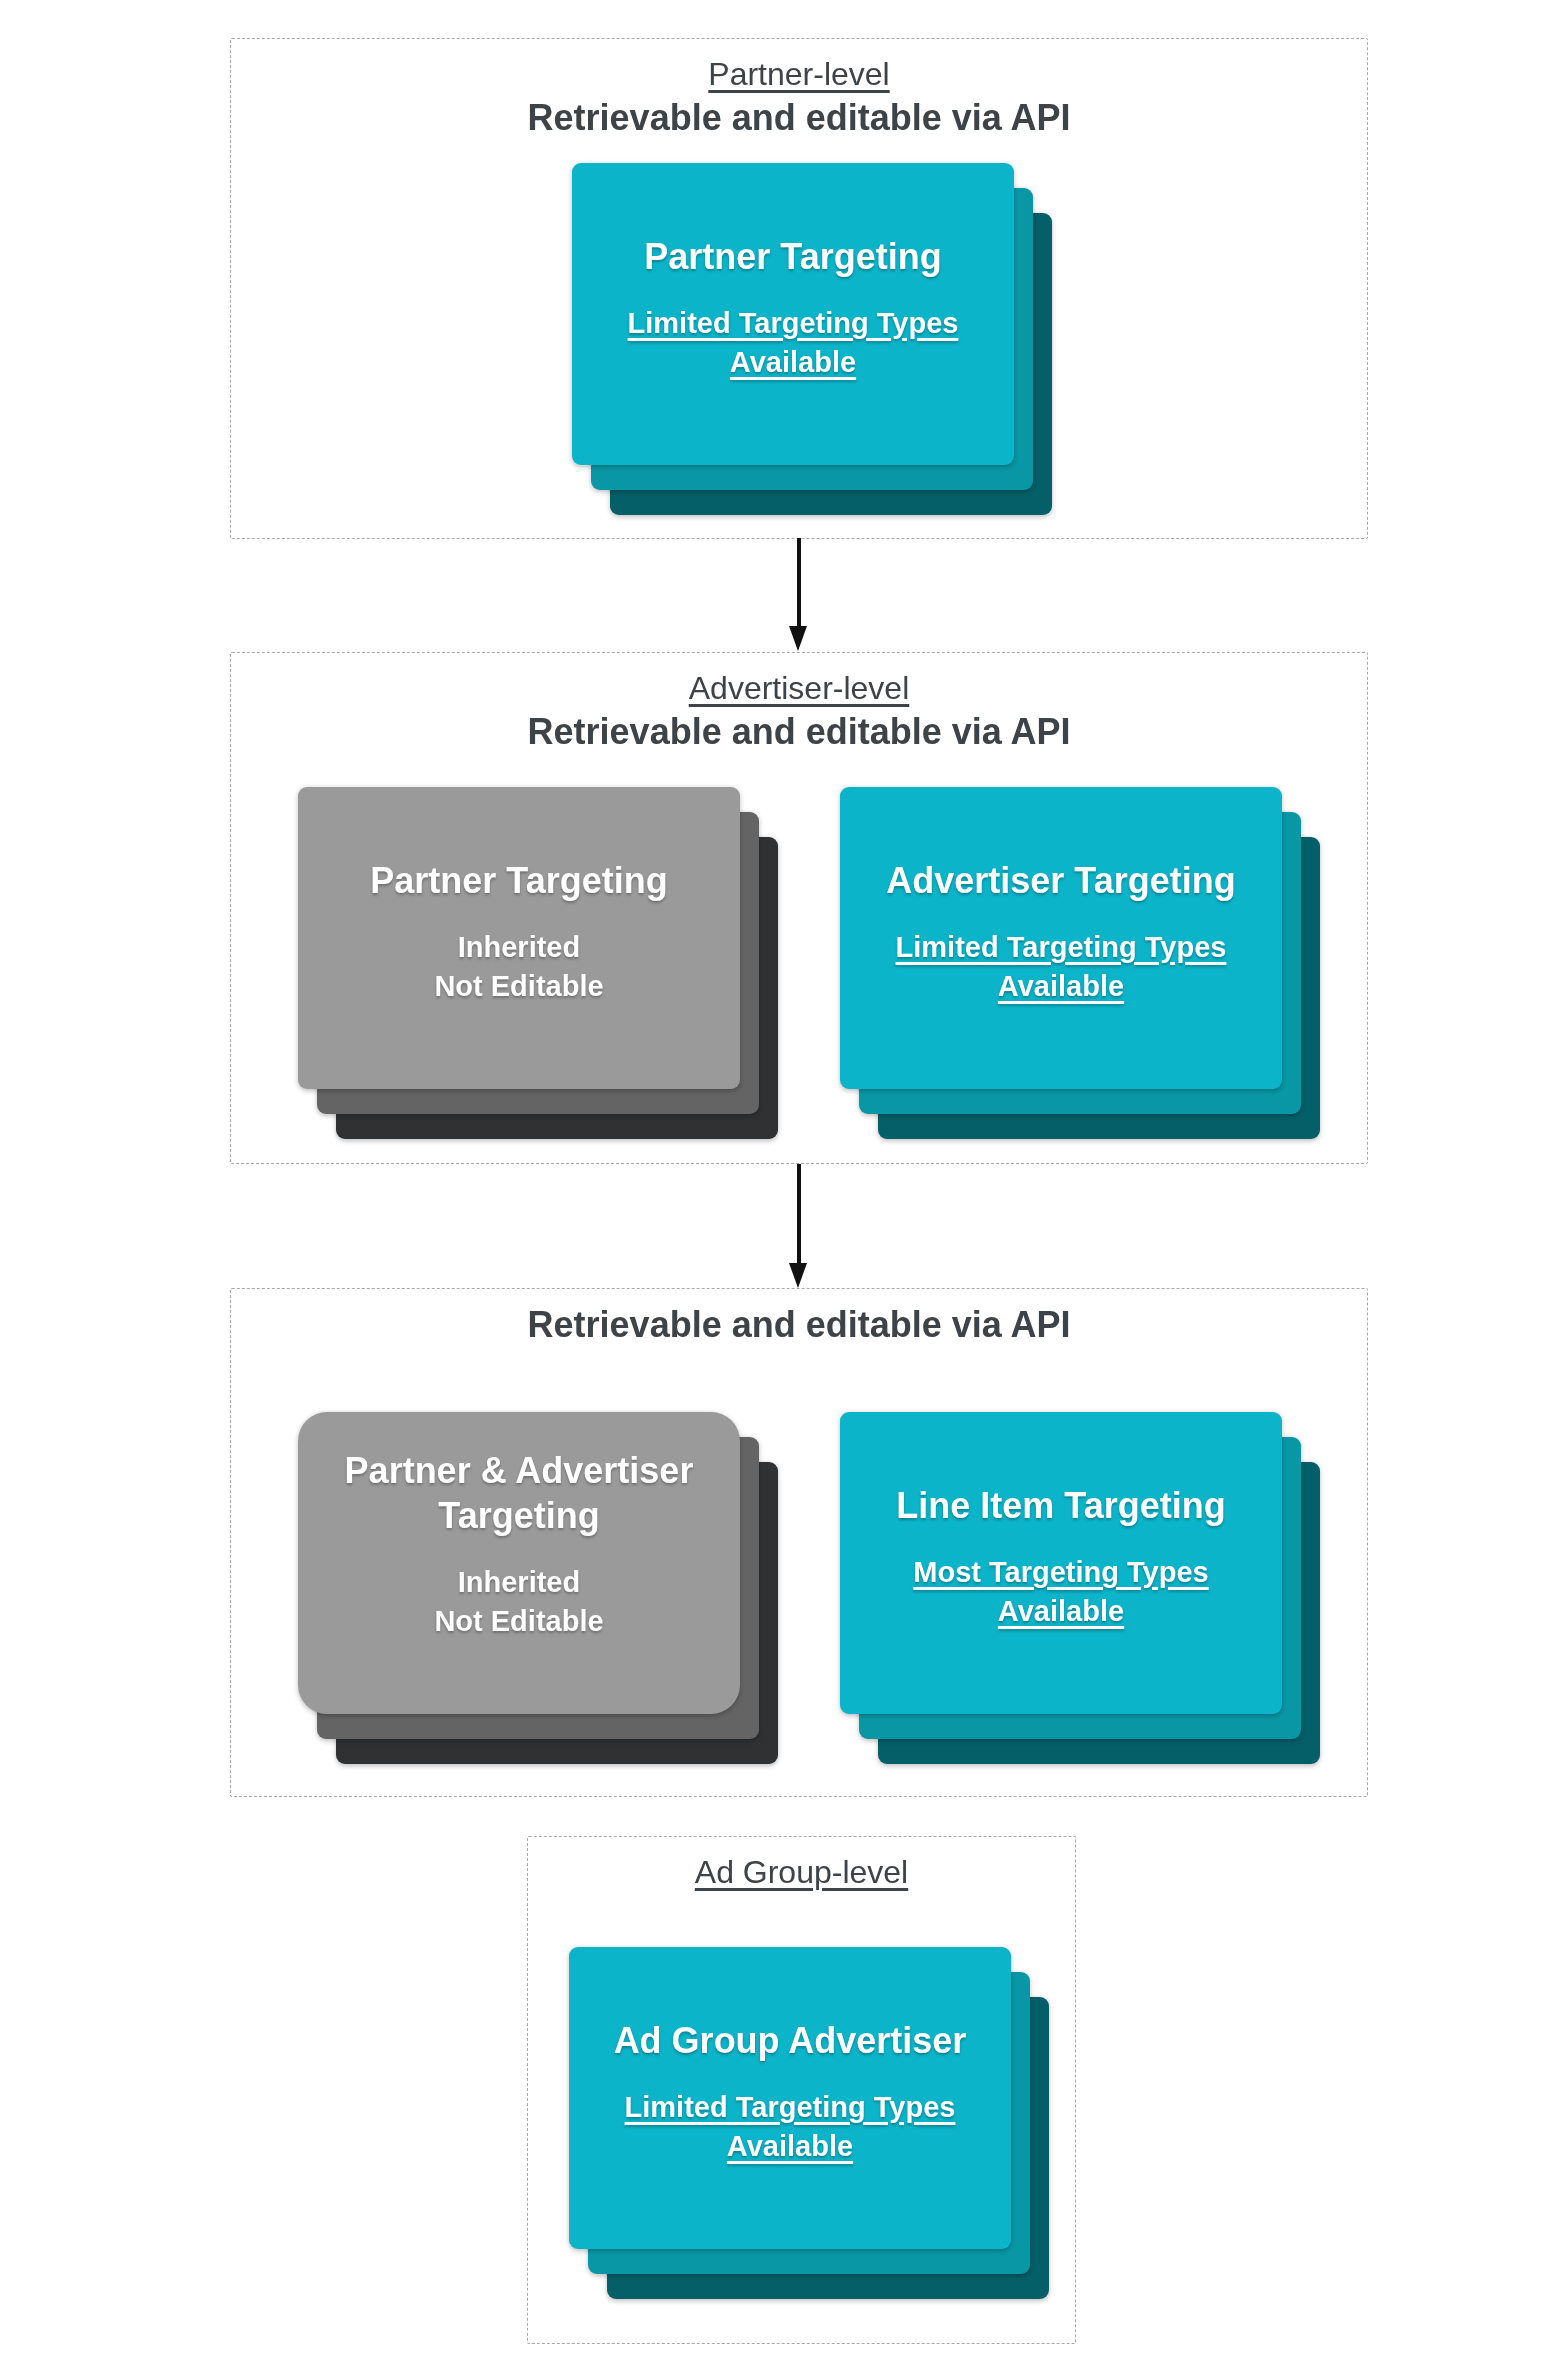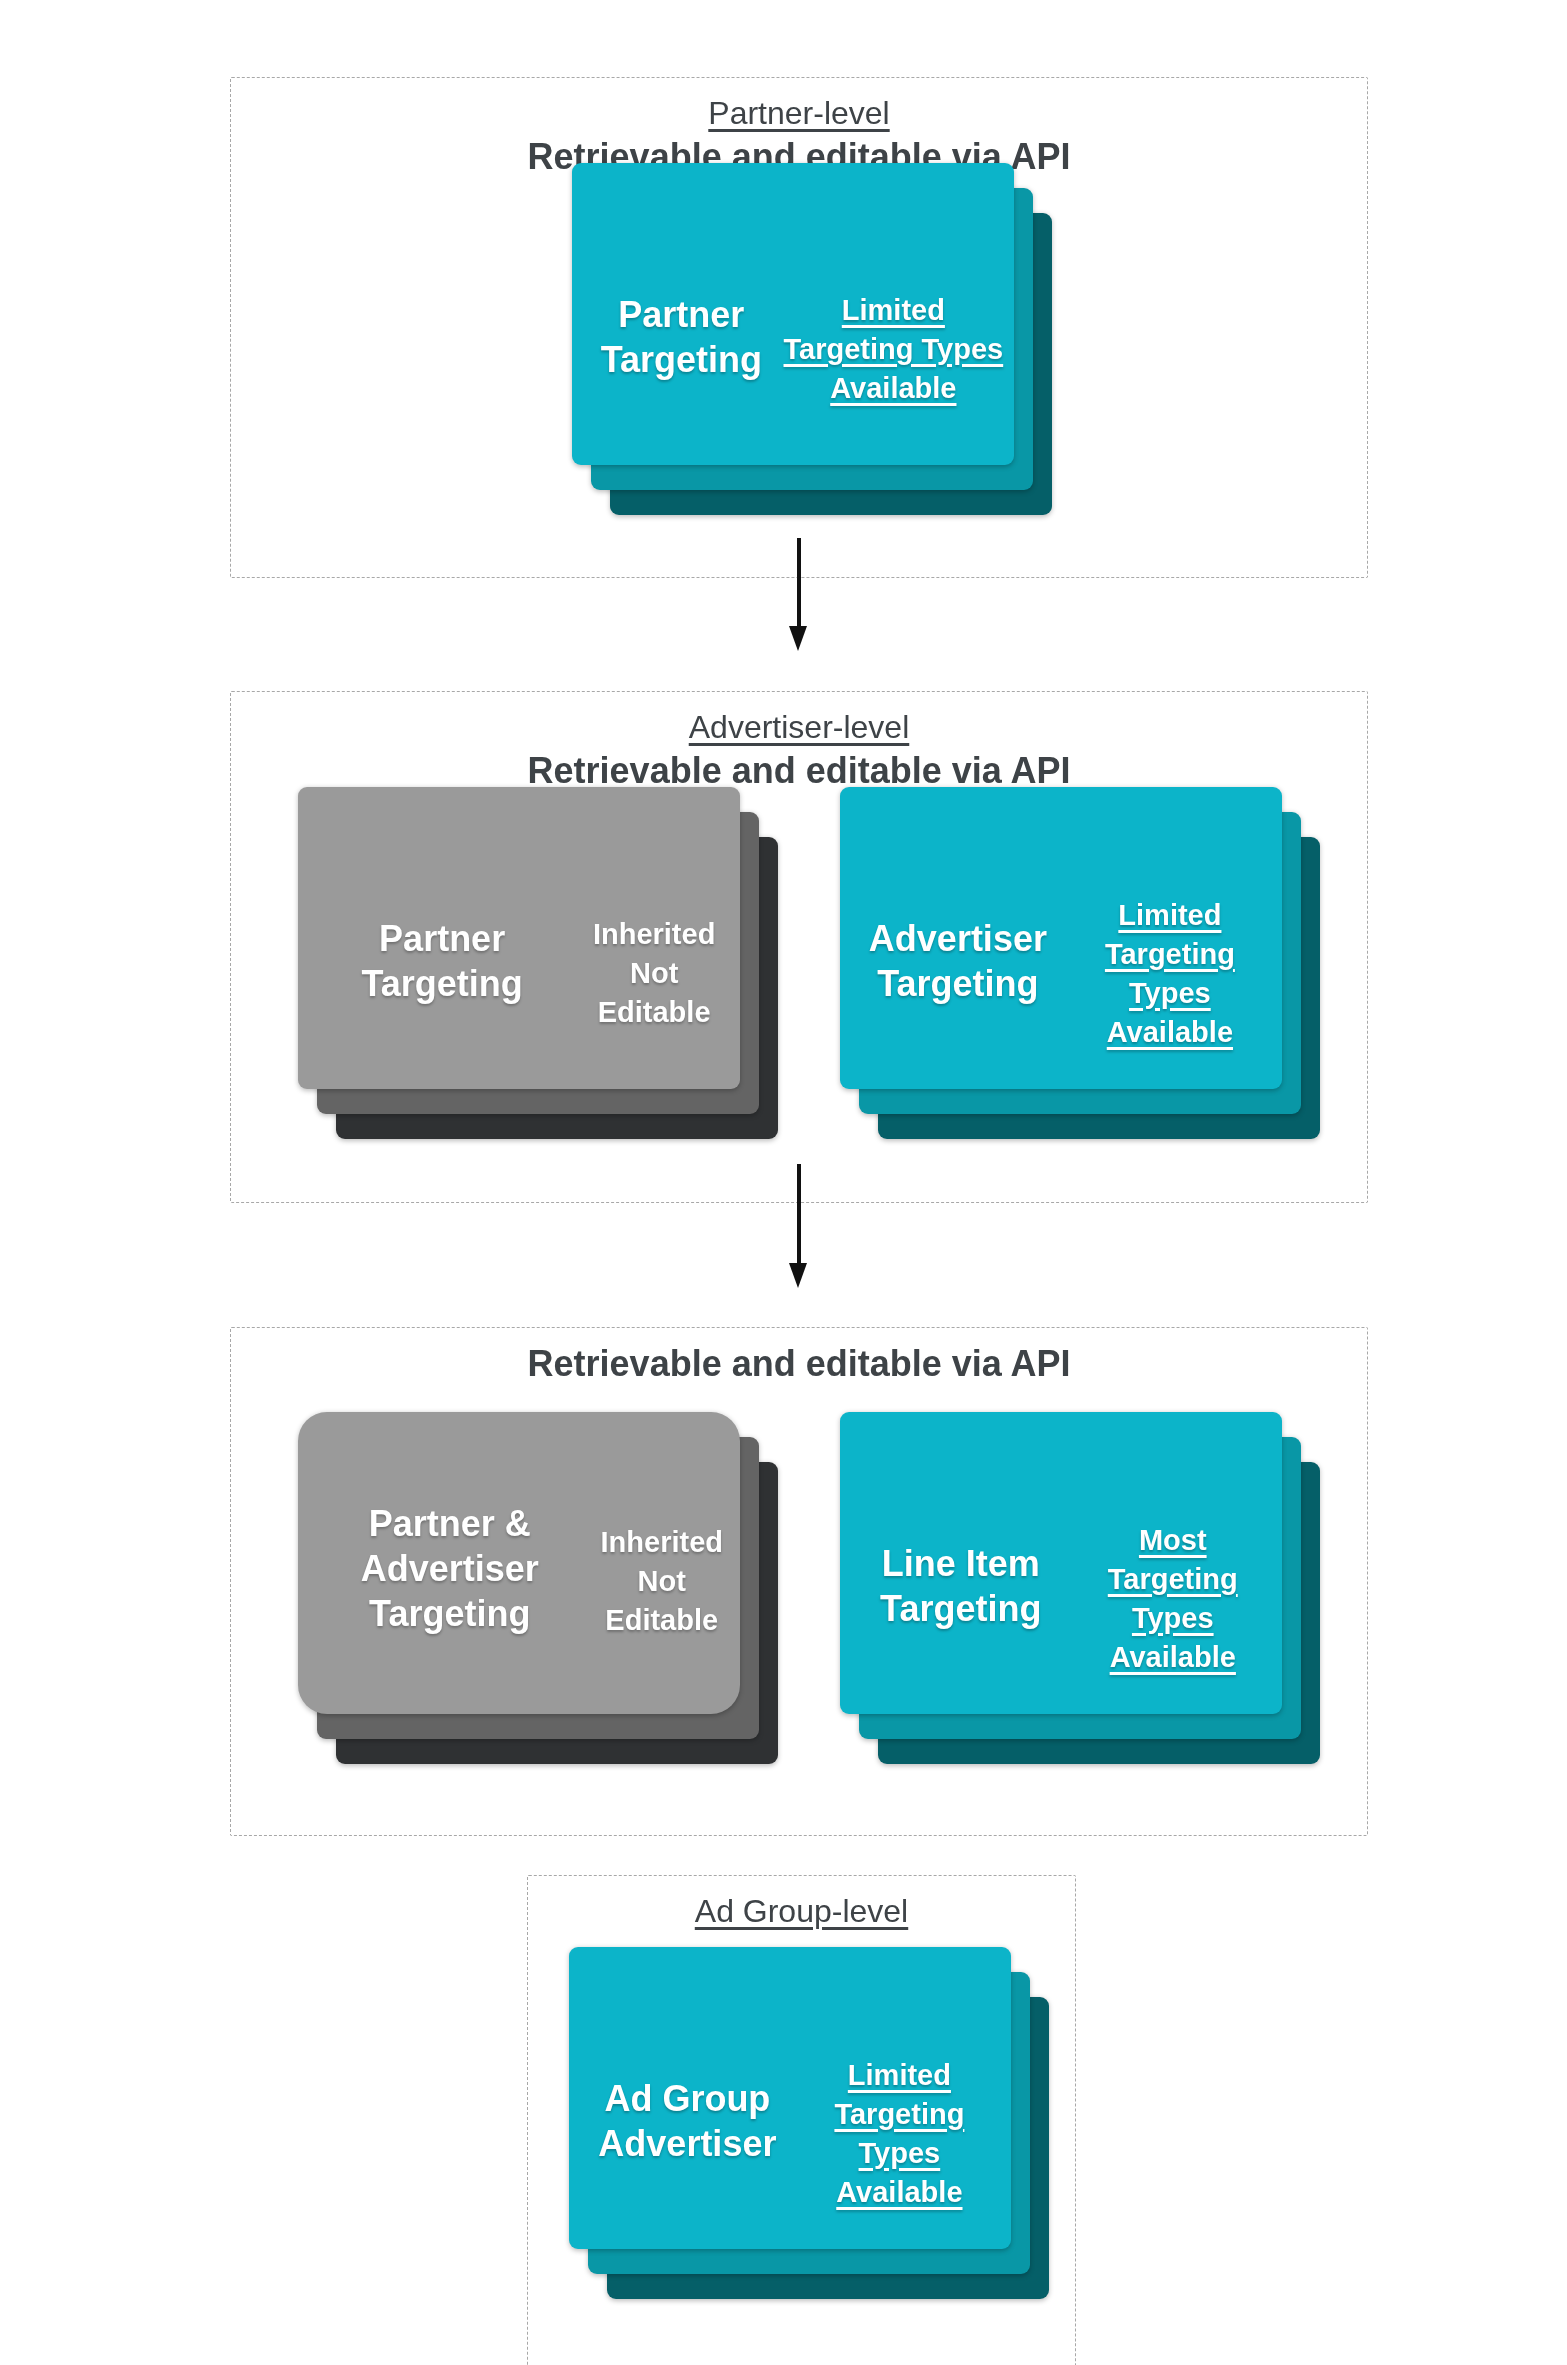--- a/index.html
+++ b/index.html
@@ -12,21 +12,20 @@
     overflow: hidden;
   }
 
   
   .panel {
     position: absolute;
     border: 1.8px dashed #a8a8a8;
     border-radius: 1.8px;
     box-sizing: border-box;
     background: transparent;
-    margin-top: 39px;
   }
   .panel.s1 { left: 230px; top: 38px;   width: 1138px; height: 501px; }
   .panel.s2 { left: 230px; top: 652px;  width: 1138px; height: 512px; }
   .panel.s3 { left: 230px; top: 1288px; width: 1138px; height: 509px; }
   .panel.s4 { left: 527px; top: 1836px; width: 549px;  height: 508px; }
 
   .sec-head { width: 100%; padding-top: 14.3px; text-align: center; }
   .sec-title {
     font-size: 32px;
     font-weight: 400;
@@ -67,21 +66,21 @@
   .stack.cyan .layer.l3 { background: #055f68; }
   .stack.cyan .layer.l2 { background: #0997a6; }
   .stack.cyan .card     { background: #0cb4c9; }
 
   .stack.gray .layer.l3 { background: #2f3133; }
   .stack.gray .layer.l2 { background: #646464; }
   .stack.gray .card     { background: #9a9a9a; }
 
   .card {
     display: flex;
-    flex-direction: row;
+    flex-direction: column;
     align-items: center;
     text-align: center;
     box-sizing: border-box;
     padding: 71px 9px 0 9px;
     color: #ffffff;
   }
   .card.two-line-title { padding-top: 36px; border-radius: 29px; }
 
   .card-title {
     font-size: 36px;

